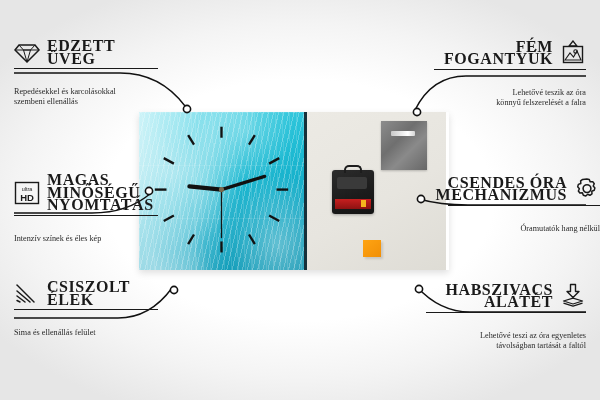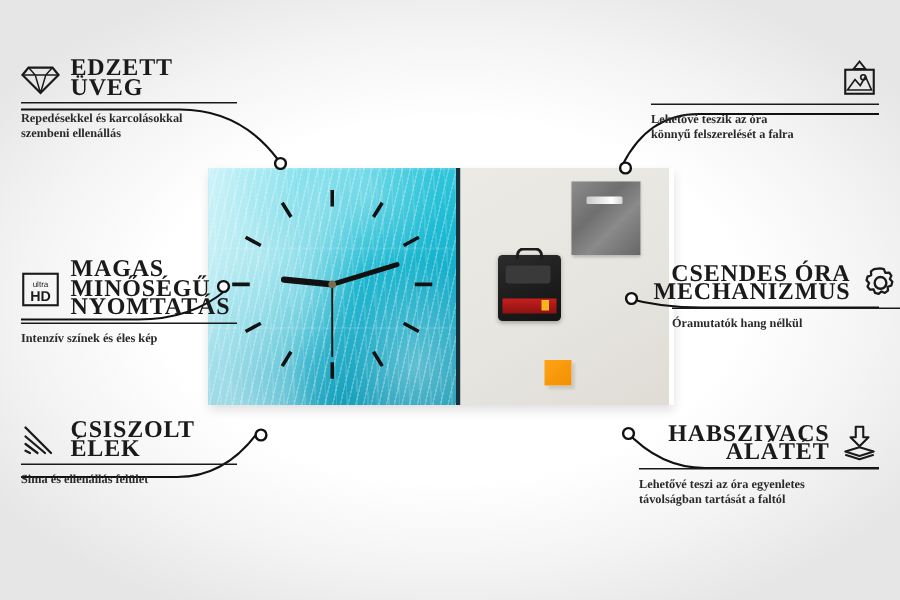--- a/index.html
+++ b/index.html
@@ -134,24 +134,23 @@
   }
   .callout.right .titles { text-align: right; }
   .callout .rule {
     height: 1px; background: #1a1a1a; margin-top: 3px;
   }
   .callout .desc {
     font-family: "Liberation Serif", serif;
     font-size: 8.2px;
     color: #2a2a2a;
     line-height: 10.4px;
-    margin-top: 5px;
-    font-weight: bold;
-  }
-  .callout.right .desc { text-align: left; }
+    margin-top: 18px;
+  }
+  .callout.right .desc { text-align: right; }
 
   .ico { flex: 0 0 auto; }
   .ico svg { display: block; }
 
   
   #links { position: absolute; inset: 0; pointer-events: none; }
 </style>
 </head>
 <body>
 
@@ -276,20 +275,24 @@
       </div>
     </div>
     <div class="rule"></div>
     <div class="desc">
       <div>Sima és ellenállás felület</div>
     </div>
   </div>
 
   <div class="callout right" style="right:14px; top:40px; width:152px;">
     <div class="head">
+      <div class="titles">
+        <div>FÉM</div>
+        <div>FOGANTYÚK</div>
+      </div>
       <span class="ico">
         <svg width="26" height="26" viewBox="0 0 26 26">
           <path d="M13 1 L9 6 H17 Z" fill="none" stroke="#1a1a1a" stroke-width="1.3"></path>
           <rect x="3.5" y="6.5" width="19" height="16" fill="none" stroke="#1a1a1a" stroke-width="1.4"></rect>
           <path d="M5 20 L10 13 L13.5 17 L17 11 L21 20 Z" fill="none" stroke="#1a1a1a" stroke-width="1.1"></path>
           <circle cx="15.5" cy="11.5" r="1.7" fill="none" stroke="#1a1a1a" stroke-width="1.1"></circle>
         </svg>
       </span>
     </div>
     <div class="rule"></div>

